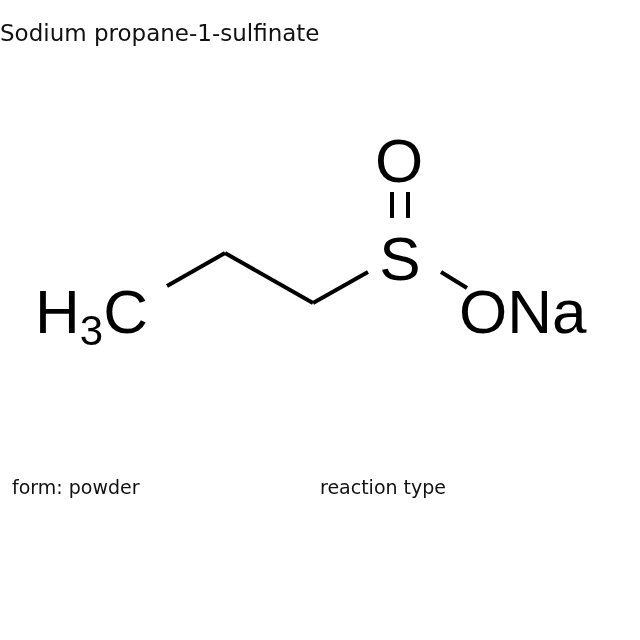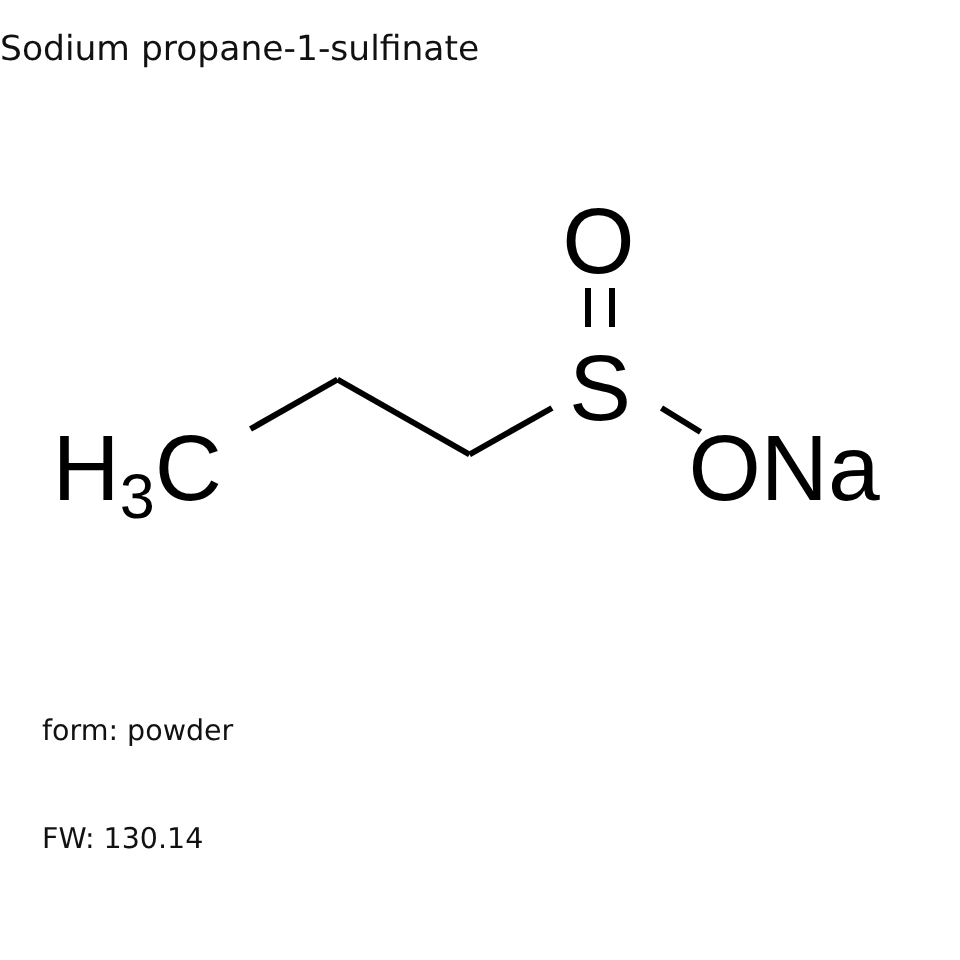--- a/index.html
+++ b/index.html
@@ -4,21 +4,21 @@
 <style>
   html, body { margin: 0; padding: 0; background: #ffffff; }
   body { width: 640px; height: 640px; position: relative; overflow: hidden; }
   .title {
     position: absolute; left: 0; top: 8px; width: 640px; text-align: left;
     font-family: "DejaVu Sans", sans-serif; font-size: 23px; color: #111; margin-top: 12px;
   }
   svg.mol { position: absolute; left: 0; top: 0; }
   .info {
     position: absolute; font-family: "DejaVu Sans", sans-serif; font-size: 19px;
-    color: #111; line-height: 24px; white-space: pre; margin-left: 16px;
+    color: #111; line-height: 24px; white-space: pre;
   }
 </style>
 </head>
 <body>
 
 <div class="title">Sodium propane-1-sulfinate</div>
 
 <svg class="mol" width="640" height="640" viewBox="0 0 640 640">
   <g stroke="#000" stroke-width="4" stroke-linecap="butt" fill="none">
     <line x1="167" y1="286" x2="225" y2="253"></line>
@@ -31,17 +31,17 @@
   <g font-family="Liberation Sans, sans-serif" fill="#000">
     <text x="35" y="333" font-size="62"><tspan>H</tspan><tspan dy="12" font-size="42">3</tspan><tspan dy="-12">C</tspan></text>
     <text x="400" y="280" font-size="62" text-anchor="middle">S</text>
     <text x="399" y="182" font-size="62" text-anchor="middle">O</text>
     <text x="459" y="333" font-size="62">ONa</text>
   </g>
 </svg>
 
 <div class="info" style="left:12px; top:427px;">
   <div>form: powder</div>
-  <div>FW: 130.14</div>
 </div>
 
 <div class="info" style="left:320px; top:427px;">
+  <div>reaction type</div>
 </div>
 
 </body></html>

